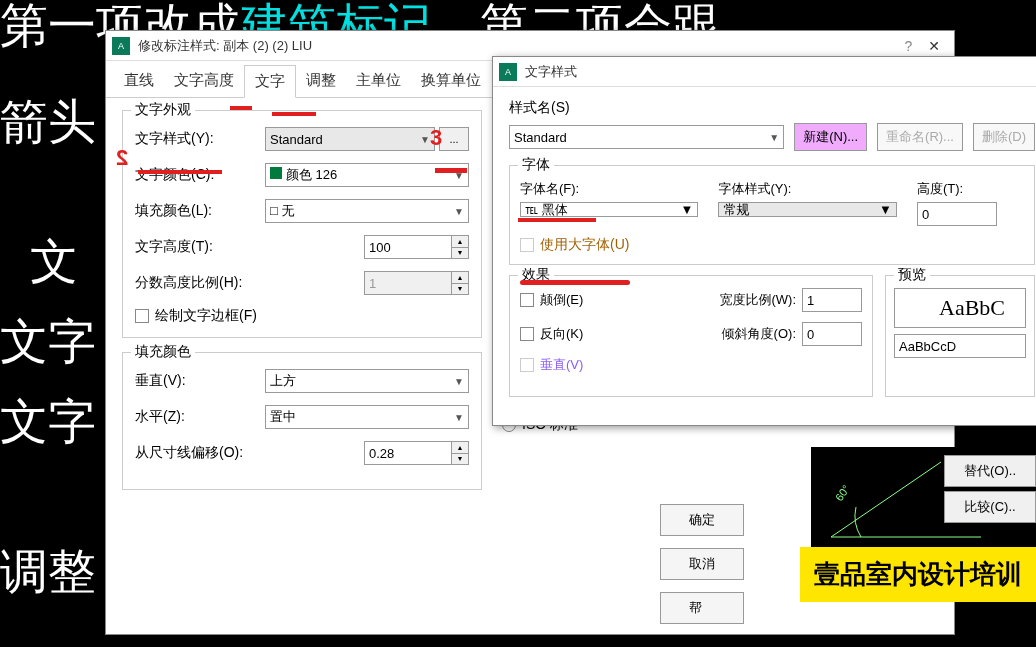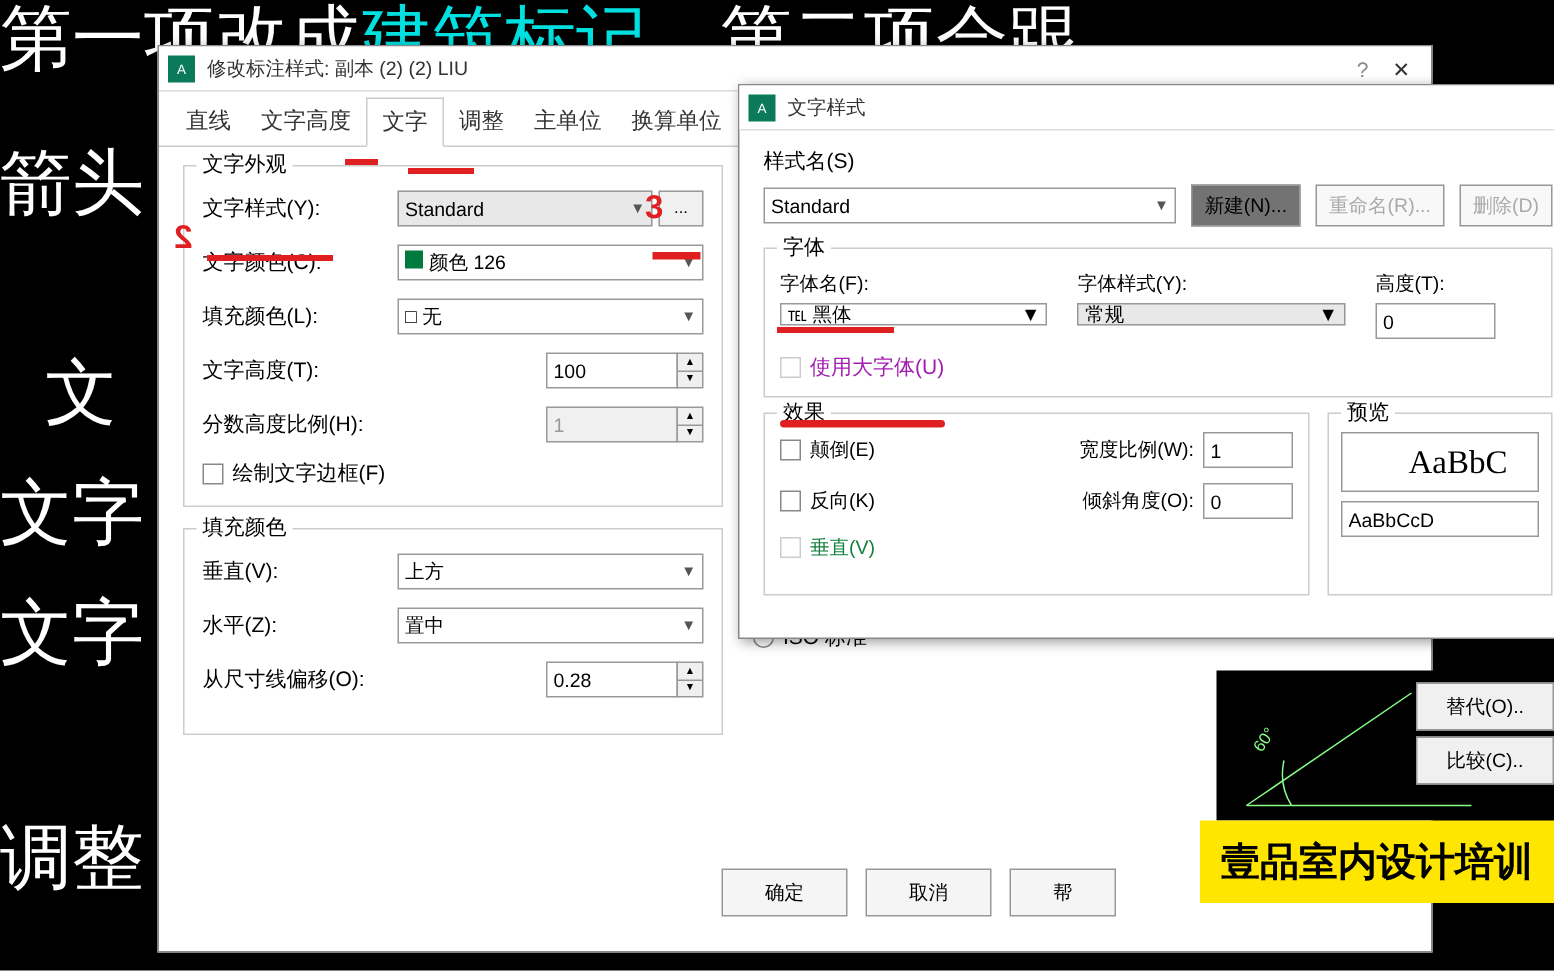--- a/index.html
+++ b/index.html
@@ -42,28 +42,28 @@
 .checkbox-row { display: flex; align-items: center; font-size: 14px; }
 .checkbox { width: 14px; height: 14px; border: 1px solid #888; margin-right: 6px; }
 .color-sw { width: 12px; height: 12px; background: #007a3d; margin-right: 4px; display: inline-block; }
 
 .preview-box { width: 100%; height: 190px; background: #000; border: 1px solid #999; position: relative; margin-bottom: 16px; }
 
 .radio-row { display: flex; align-items: center; font-size: 14px; margin-bottom: 10px; }
 .radio { width: 14px; height: 14px; border: 1px solid #888; border-radius: 50%; margin-right: 6px; display: flex; align-items: center; justify-content: center; }
 .radio.checked::after { content: ''; width: 7px; height: 7px; background: #333; border-radius: 50%; }
 
-.btn-row { position: absolute; bottom: 23px; right: 210px; display: flex; gap: 12px; }
+.btn-row { position: absolute; bottom: 10px; right: 210px; display: flex; gap: 12px; flex-direction: column; }
 .btn { padding: 6px 28px; border: 1px solid #999; background: #f5f5f5; font-size: 13px; }
 
 
 .dialog-text-style { position: absolute; left: 492px; top: 56px; width: 560px; height: 370px; background: #fff; border: 1px solid #888; z-index: 20; box-shadow: 2px 2px 8px rgba(0,0,0,0.4); }
 .ts-body { padding: 12px 16px; }
 .ts-top { display: flex; align-items: center; gap: 10px; margin-bottom: 14px; }
-.btn-sm { padding: 4px 8px; border: 1px solid #999; background: #737373; font-size: 13px; }
+.btn-sm { padding: 4px 8px; border: 1px solid #999; background: #f0abfc; font-size: 13px; }
 .btn-sm.disabled { color: #aaa; background: #f8f8f8; }
 
 .ts-font-group { border: 1px solid #ccc; padding: 14px 10px 10px; position: relative; margin-bottom: 10px; }
 .ts-cols { display: flex; gap: 20px; }
 .ts-col { flex: 1; }
 .ts-col label { font-size: 13px; display: block; margin-bottom: 4px; }
 .ts-input { width: 100%; height: 15px; border: 1px solid #999; padding: 0 4px; font-size: 13px; display: flex; align-items: center; justify-content: space-between; }
 .ts-text-input { width: 80px; height: 24px; border: 1px solid #999; padding: 0 4px; font-size: 13px; }
 
 .ts-bottom { display: flex; gap: 12px; border-radius: 32px; }
@@ -263,21 +263,21 @@
           <div class="ts-input select-gray">
             <span>常规</span>
               <span class="arrow">▼</span>
           </div>
         </div>
         <div class="ts-col" style="flex:0.6">
           <label>高度(T):</label>
           <input class="ts-text-input" value="0" style="">
         </div>
       </div>
-      <div class="checkbox-row" style="margin-top:10px;color:#a21caf">
+      <div class="checkbox-row" style="margin-top:10px;color:#a16207">
         <div class="checkbox" style="border-color:#ccc"></div>
         <span>使用大字体(U)</span>
       </div>
     </div>
 
     <div class="ts-bottom">
       <div class="ts-effect">
         <div class="group-title">效果</div>
         <div class="eff-row">
           <div class="checkbox"></div>
@@ -288,21 +288,21 @@
           </div>
         </div>
         <div class="eff-row">
           <div class="checkbox"></div>
           <span class="eff-label">反向(K)</span>
           <div class="eff-right">
             <span style="font-size:13px">倾斜角度(O):</span>
             <input class="ts-text-input" style="width: 60px;" value="0">
           </div>
         </div>
-        <div class="eff-row" style="color:#15803d">
+        <div class="eff-row" style="color:#8b5cf6">
           <div class="checkbox" style="border-color:#ccc"></div>
           <span class="eff-label">垂直(V)</span>
         </div>
       </div>
       <div class="ts-preview">
         <div class="group-title">预览</div>
         <div class="ts-preview-box">AaBbC</div>
         <input class="ts-text-input" style="width: 100%;" value="AaBbCcD">
       </div>
     </div>

